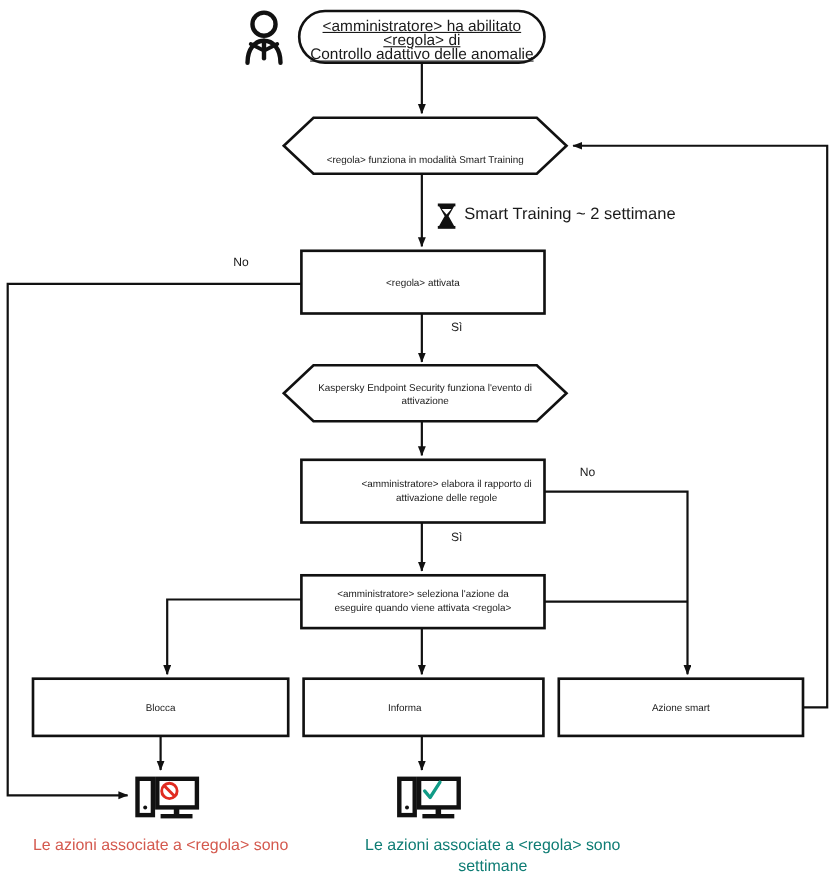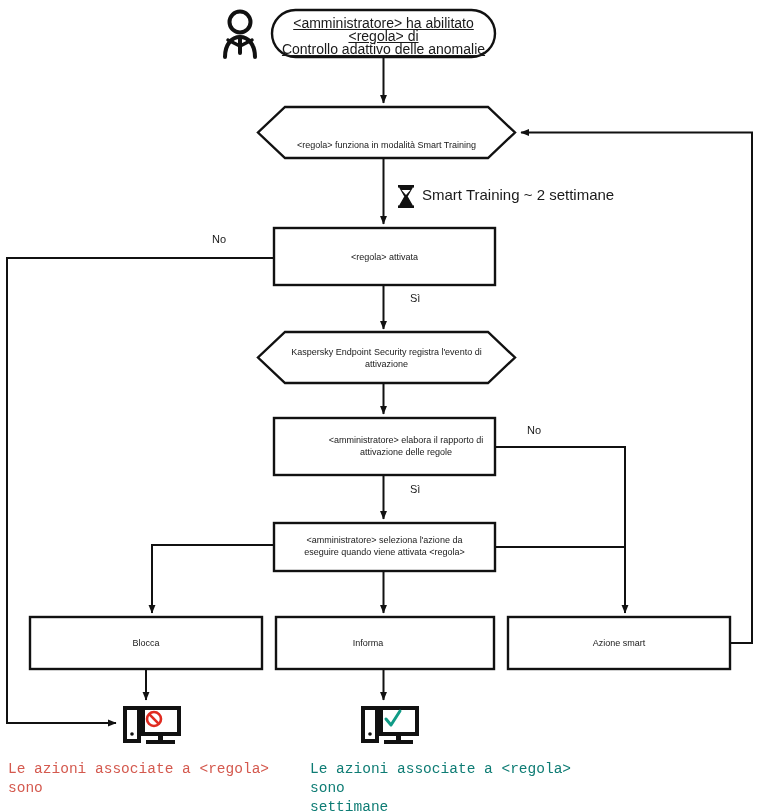--- a/index.html
+++ b/index.html
@@ -49,22 +49,22 @@
   }
   .annot-label {
     position: absolute;
     font-family: "Liberation Sans", sans-serif;
     font-size: 15px;
     color: #1a1a1a;
     white-space: nowrap;
   }
   .caption {
     position: absolute;
-    text-align: left;
-    font-family: Liberation Mono, monospace;
+    text-align: center;
+    font-family: Liberation Sans, sans-serif;
     font-size: 14.5px;
     line-height: 19px;
   }
   .caption.blocked { color: #D4594E; }
   .caption.allowed { color: #0E7C74; }
 </style>
 </head>
 <body>
 
 <div id="canvas">
@@ -155,21 +155,21 @@
   <div class="node-text start" style="left:278px; top:17px; width:211px;">
     <div>&lt;amministratore&gt; ha abilitato &lt;regola&gt; di</div>
     <div>Controllo adattivo delle anomalie</div>
   </div>
 
   <div class="node-text" style="left:262px; top:127px; width:249px;margin-top:12px;">&lt;regola&gt; funziona in modalità Smart Training</div>
 
   <div class="node-text" style="left:276px; top:251px; width:217px;">&lt;regola&gt; attivata</div>
 
   <div class="node-text" style="left:256px; top:346px; width:261px;">
-    <div>Kaspersky Endpoint Security registra l'evento di</div>
+    <div>Kaspersky Endpoint Security funziona l'evento di</div>
     <div>attivazione</div>
   </div>
 
   <div class="node-text" style="left:276px; top:434px; width:260px;">
     <div>&lt;amministratore&gt; elabora il rapporto di</div>
     <div>attivazione delle regole</div>
   </div>
 
   <div class="node-text" style="left:276px; top:534px; width:217px;">
     <div>&lt;amministratore&gt; seleziona l'azione da</div>

